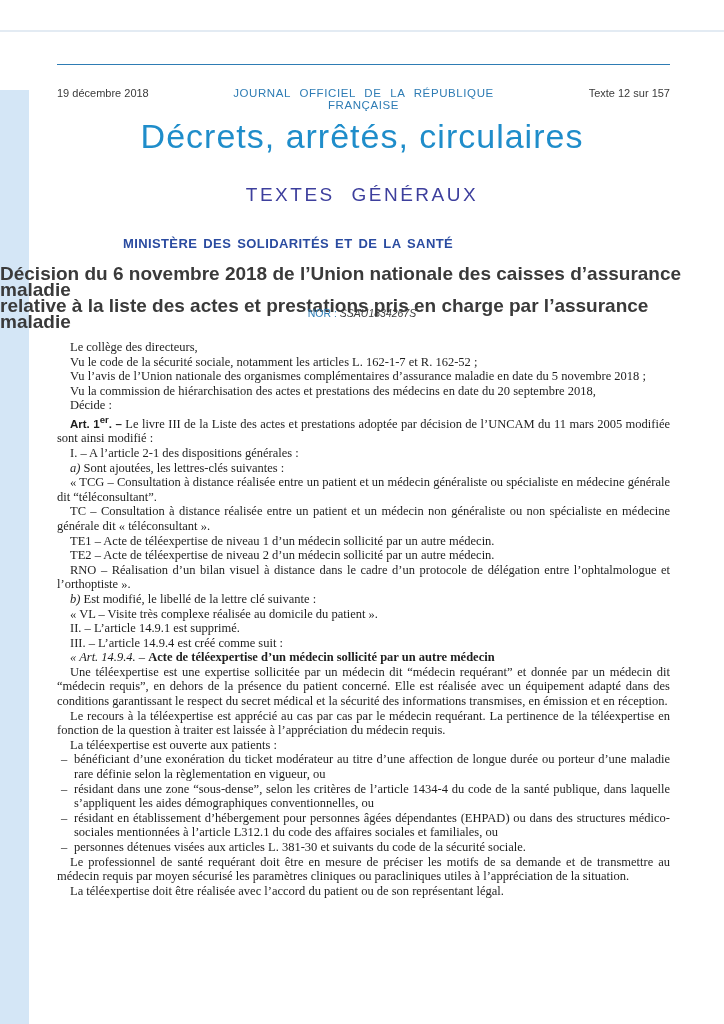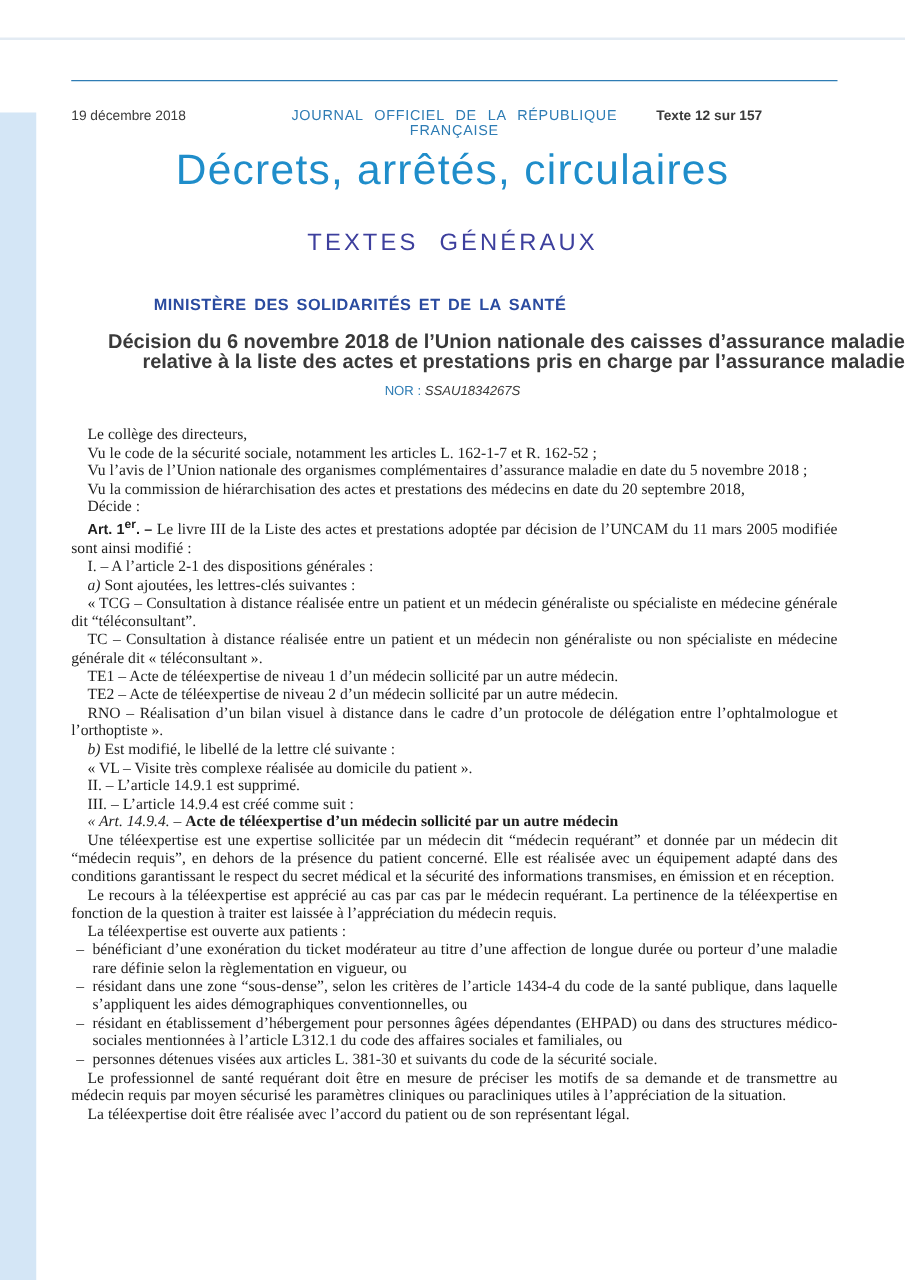--- a/index.html
+++ b/index.html
@@ -12,42 +12,42 @@
   .left-band { position:absolute; left:0; top:90px; width:29px; height:934px; background:#d4e6f6; }
 
   .header {
     position:absolute; left:57px; top:40px; width:613px;
     display:flex; align-items:baseline;
     font-family:"Liberation Sans","DejaVu Sans",sans-serif;
     font-size:11px; color:#3a3a3a;margin-top:47px;
   }
   .header .date { width:145px; text-align:left; }
   .header .jtitle { flex:1; text-align:center; color:#2e7cb4; font-size:11.5px; letter-spacing:0.6px; word-spacing:5px; }
-  .header .ref { width:145px; text-align:left;font-weight:bold; }
+  .header .ref { width:145px; text-align:right; }
   .rule { position:absolute; left:57px; top:64px; width:613px; height:1px; background:#2e7cb4; }
 
   .main-title {
     position:absolute; top:117px; left:0; width:724px; text-align:center;
     font-family:"Liberation Sans","DejaVu Sans",sans-serif; font-weight:normal;
     font-size:34px; letter-spacing:1px; color:#1f8dca;
   }
   .section-title {
     position:absolute; top:184px; left:0; width:724px; text-align:center;
     font-family:"Liberation Sans","DejaVu Sans",sans-serif;
     font-size:19px; letter-spacing:2.5px; word-spacing:9px; color:#3d3f9d;
   }
   .ministry {
     position:absolute; top:236px; left:0; width:576px; text-align:center;
     font-family:"Liberation Sans","DejaVu Sans",sans-serif; font-weight:bold;
     font-size:13px; letter-spacing:0.4px; word-spacing:2px; color:#2a4ba0;
   }
   .decision {
-    position:absolute; top:266px; left:0; width:724px; text-align:right;
+    position:absolute; top:266px; left:0; width:724px; text-align:left;
     font-family:"Liberation Sans","DejaVu Sans",sans-serif; font-weight:bold;
-    font-size:16px; line-height:16px; color:#3a3a3a;
+    font-size:19px; line-height:16px; color:#3a3a3a;
   }
   .nor {
     position:absolute; top:307px; left:0; width:724px; text-align:center;
     font-family:"Liberation Sans","DejaVu Sans",sans-serif; font-size:10.5px;
   }
   .nor .lbl { color:#2e7cb4; }
   .nor .val { color:#3a3a3a; font-style:italic; }
 
   .doc-body {
     position:absolute; top:340px; left:57px; width:613px;

